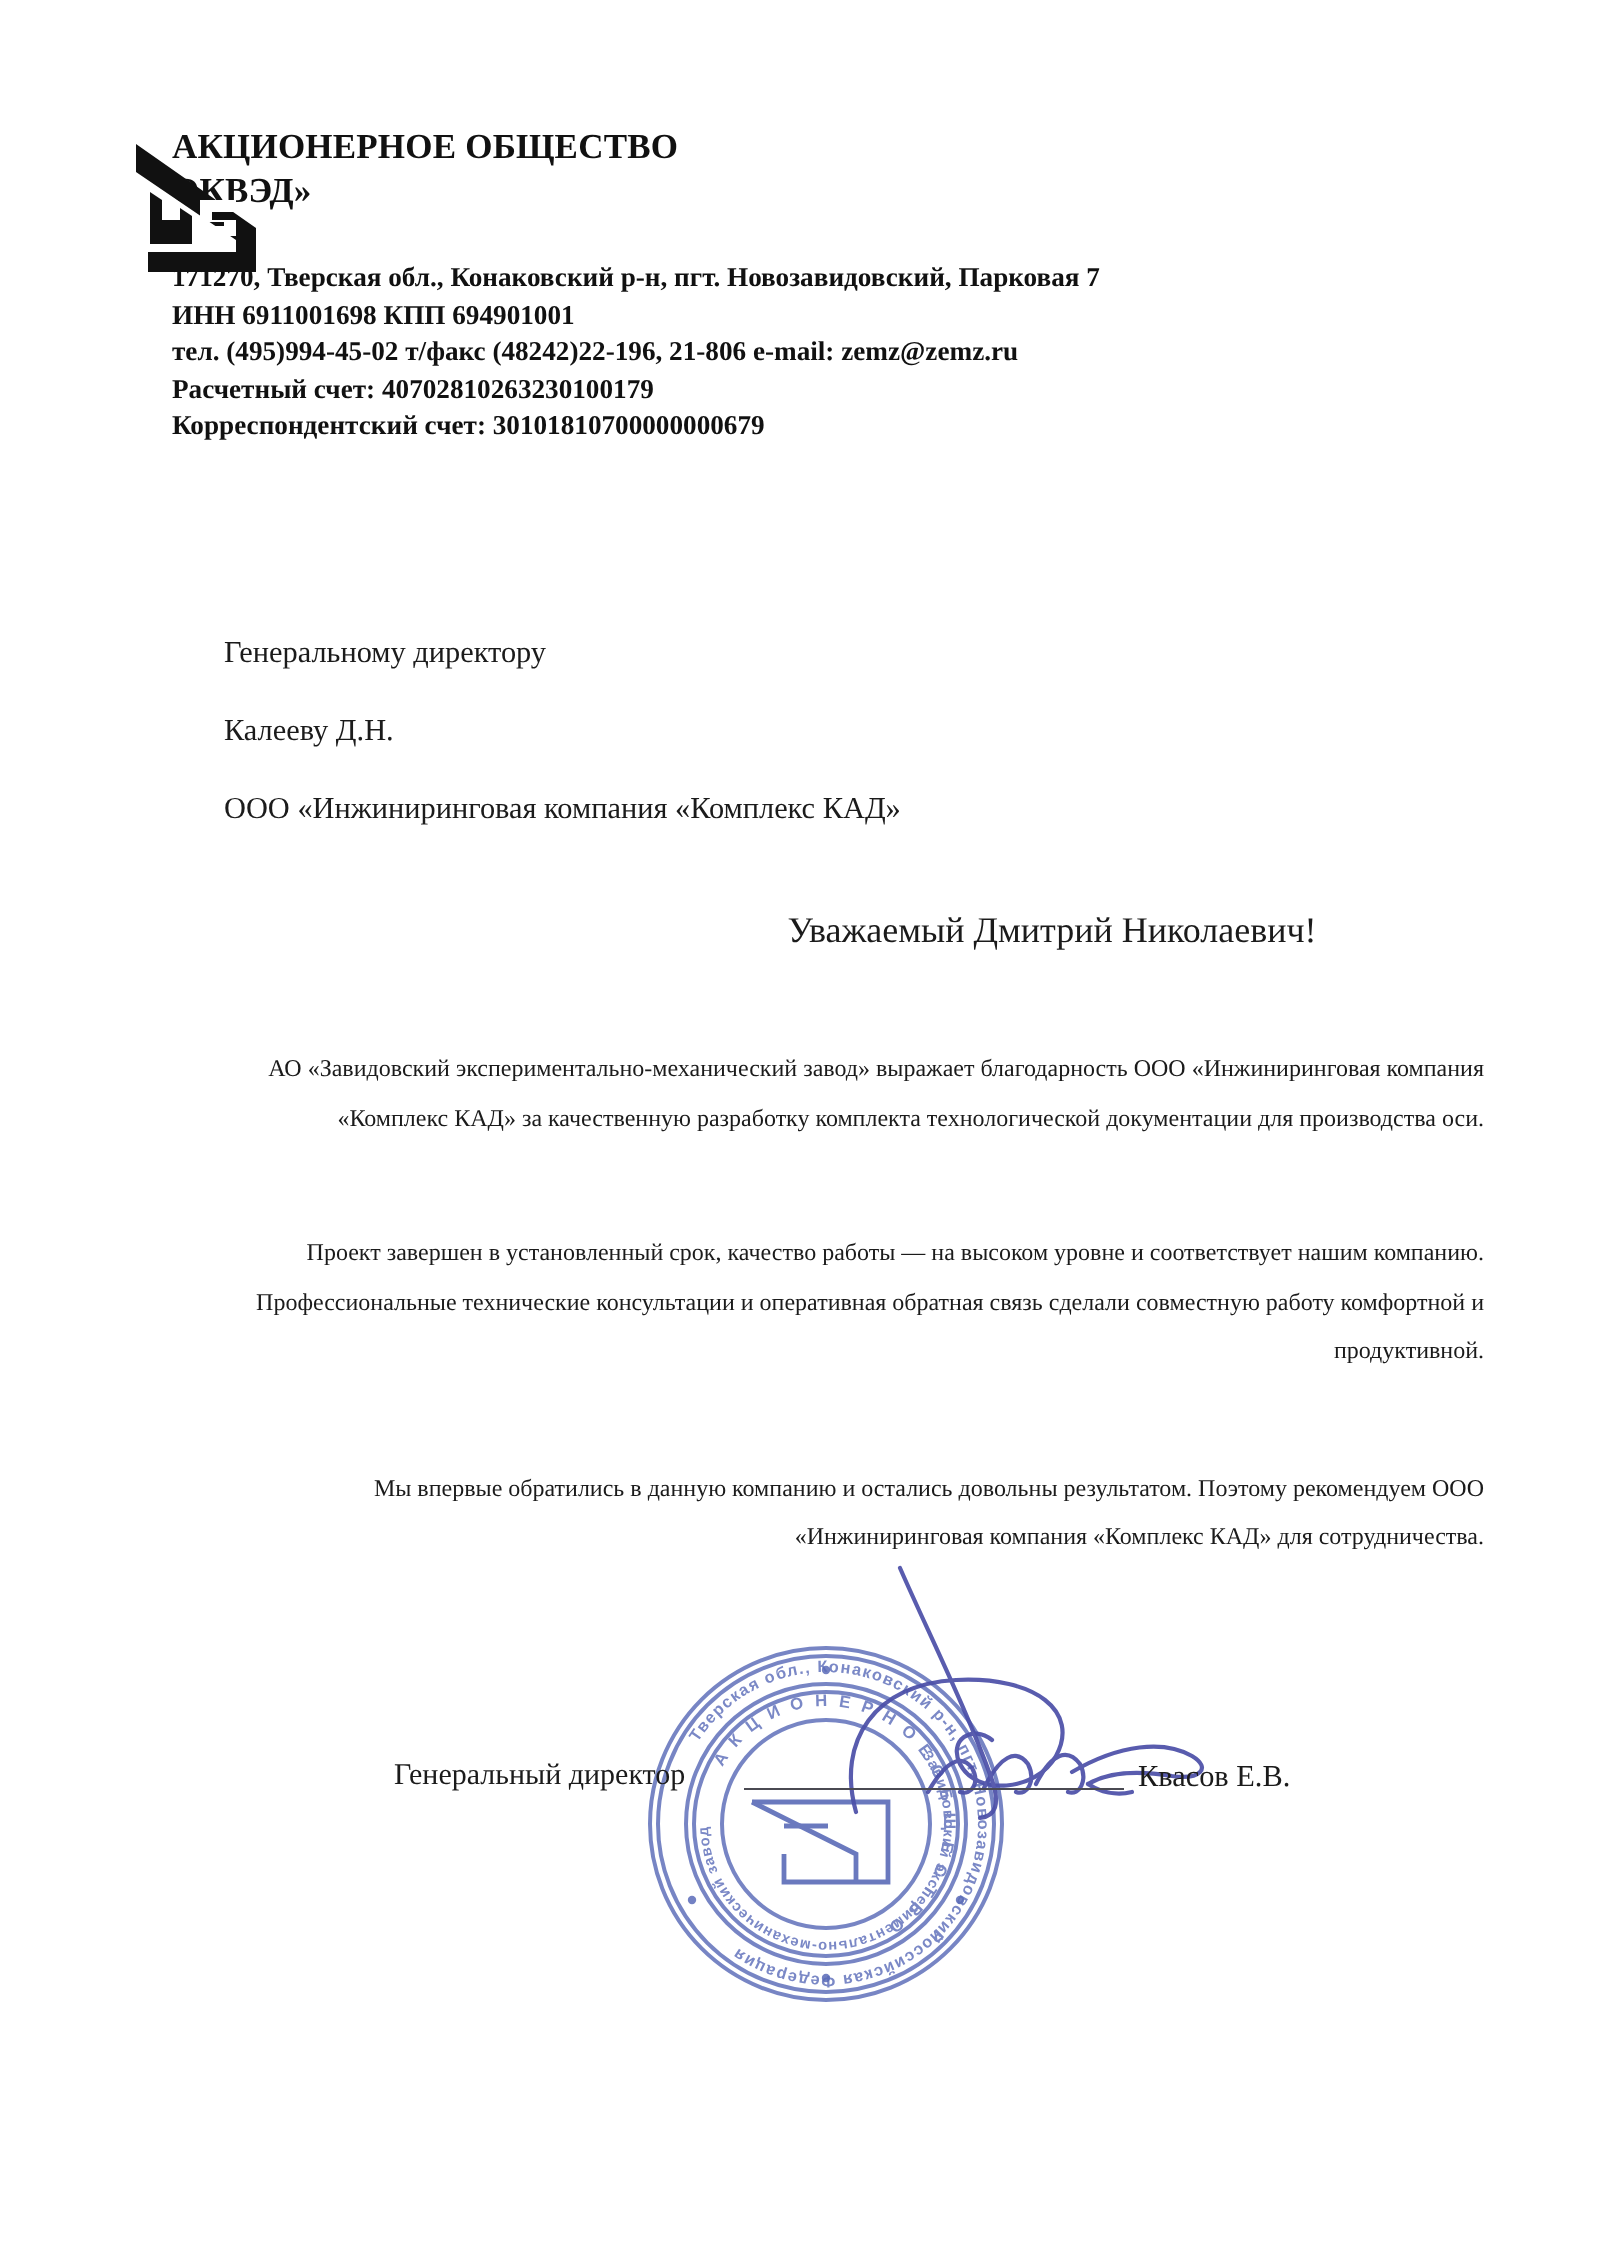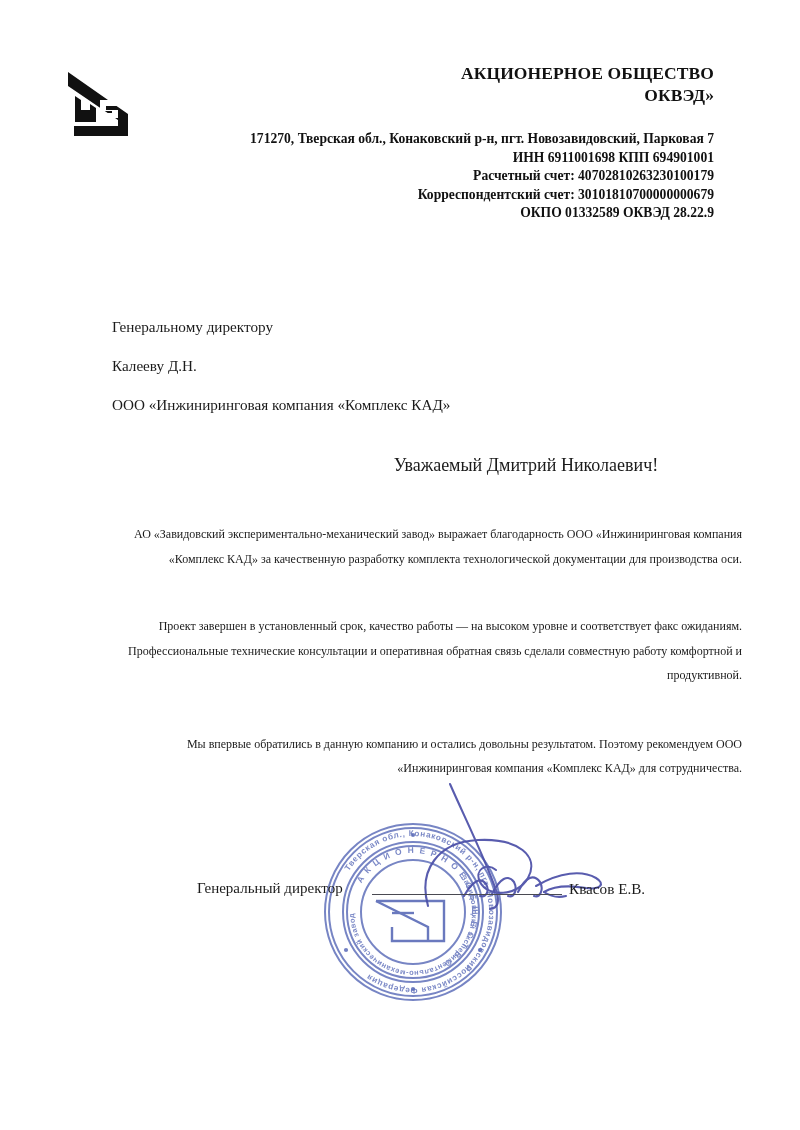--- a/index.html
+++ b/index.html
@@ -32,21 +32,21 @@
     left: 62px;
     top: 4px;
     width: 72px;
     height: 78px;
   }
   .logo-wrap svg { display: block; }
 
   .header-block {
     margin: 0 auto;
     width: 628px;
-    text-align: right;
+    text-align: left;
   }
   .org-title {
     font-weight: bold;
     font-size: 17.5px;
     line-height: 22px;
     letter-spacing: 0.1px;
     color: #111111;
   }
   .org-addr {
     font-weight: bold;
@@ -160,39 +160,39 @@
 
     <div class="header-block">
       <div class="org-title">
         <div>АКЦИОНЕРНОЕ ОБЩЕСТВО</div>
         <div>ОКВЭД»</div>
       </div>
 
       <div class="org-addr">
         <div class="line">171270, Тверская обл., Конаковский р-н, пгт. Новозавидовский, Парковая 7</div>
         <div class="line">ИНН 6911001698   КПП 694901001</div>
+        <div class="line">тел. (495)994-45-02   т/факс (48242)22-196, 21-806   e-mail: zemz@zemz.ru</div>
         <div class="line">Расчетный счет: 40702810263230100179</div>
         <div class="line">Корреспондентский счет: 30101810700000000679</div>
-        <div class="line">ОКПО 01332589   ОКВЭД 28.22.9</div>
       </div>
     </div>
   </div>
 
   <div class="content">
 
     <div class="addressee">
       <div class="ln">Генеральному директору</div>
       <div class="ln">Калееву Д.Н.</div>
       <div class="ln">ООО «Инжиниринговая компания «Комплекс КАД»</div>
     </div>
 
     <div class="salutation">Уважаемый Дмитрий Николаевич!</div>
 
     <div class="para p1">АО «Завидовский экспериментально-механический завод» выражает благодарность ООО «Инжиниринговая компания «Комплекс КАД»  за качественную разработку комплекта технологической документации для производства оси.</div>
-    <div class="para p2">Проект завершен в установленный срок, качество работы — на высоком уровне и соответствует факс ожиданиям. Профессиональные технические консультации и оперативная обратная связь сделали совместную работу комфортной и продуктивной.</div>
+    <div class="para p2">Проект завершен в установленный срок, качество работы — на высоком уровне и соответствует нашим компанию. Профессиональные технические консультации и оперативная обратная связь сделали совместную работу комфортной и продуктивной.</div>
     <div class="para p3">Мы впервые обратились в данную компанию и остались довольны результатом. Поэтому рекомендуем ООО «Инжиниринговая компания «Комплекс КАД» для сотрудничества.</div>
   </div>
 
   <div class="stamp">
     <svg width="190" height="190" viewBox="0 0 190 190" aria-hidden="true">
       <g fill="none" stroke="#5a6bb8" stroke-width="2" opacity="0.82">
         <circle cx="95" cy="95" r="88"></circle>
         <circle cx="95" cy="95" r="84"></circle>
         <circle cx="95" cy="95" r="70"></circle>
         <circle cx="95" cy="95" r="66"></circle>

